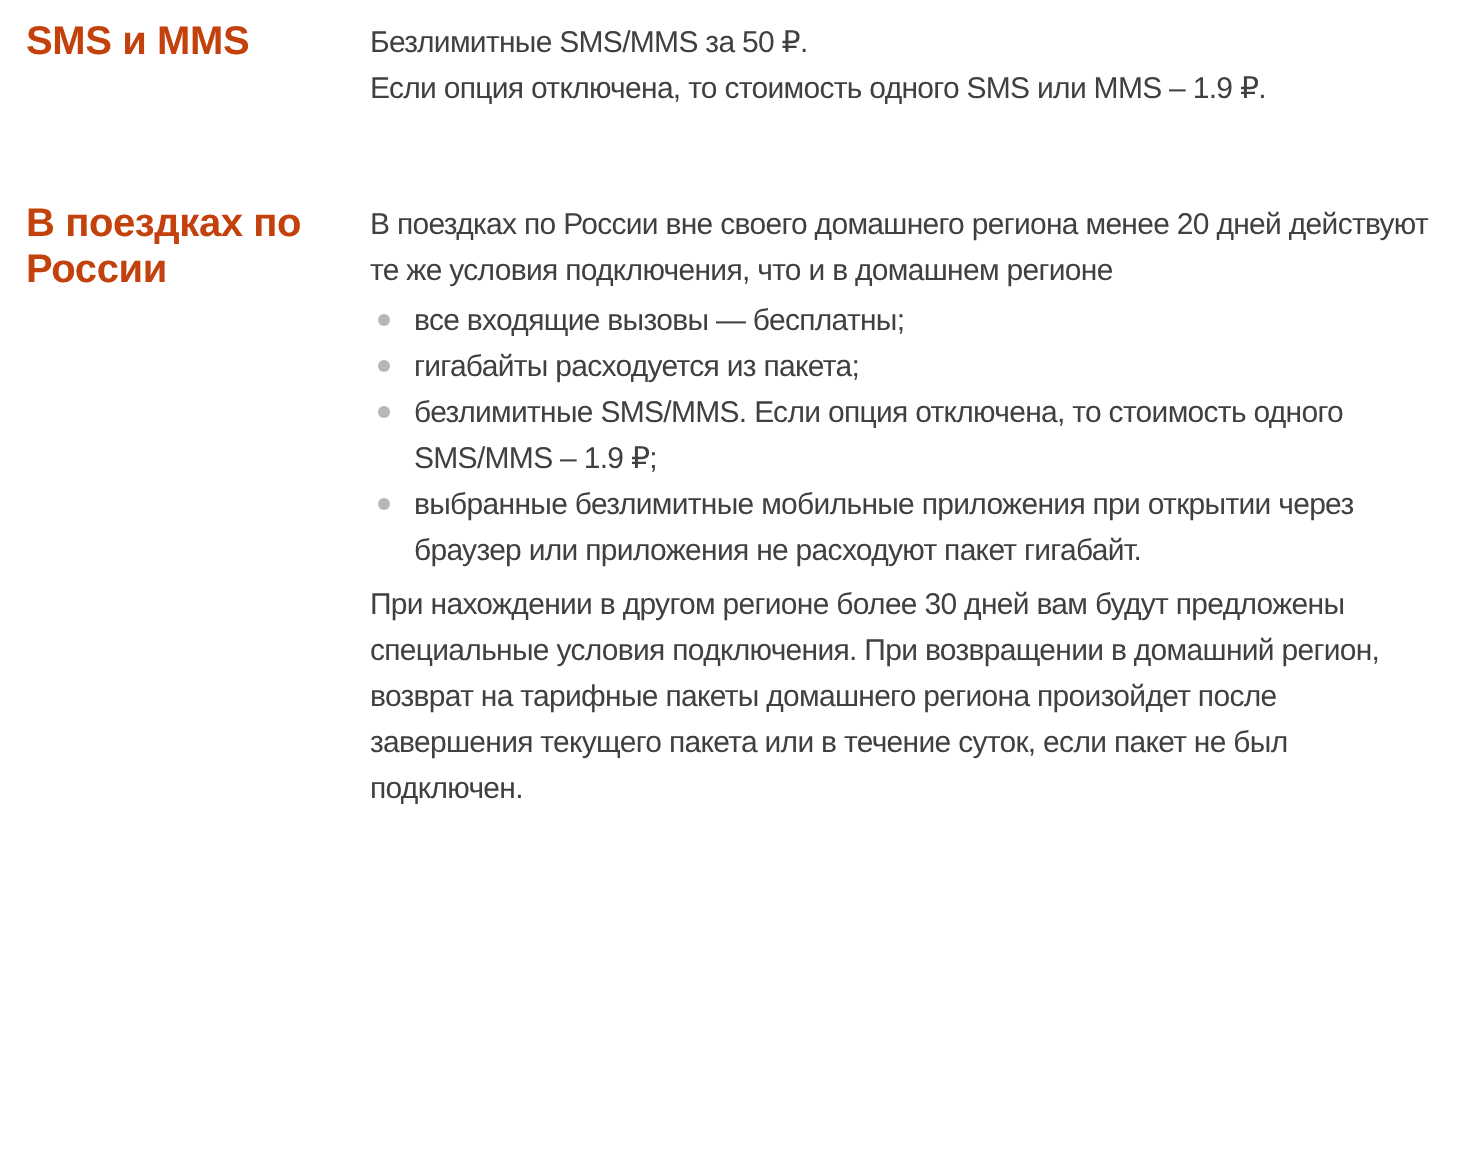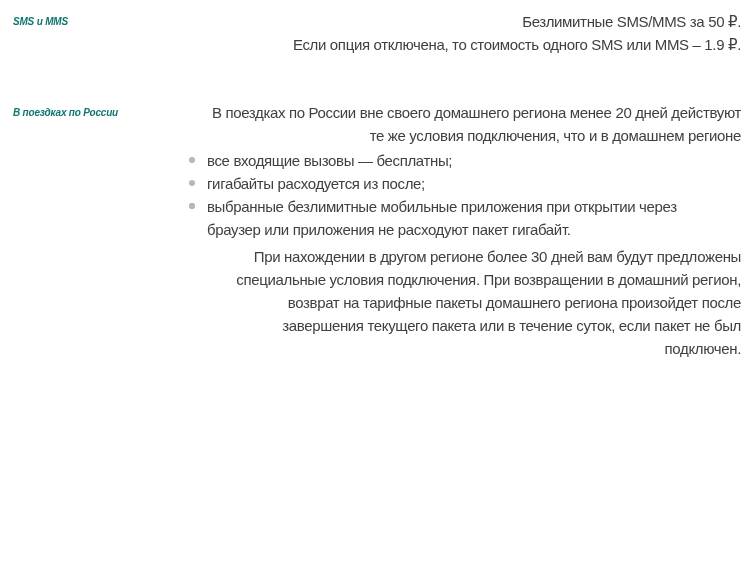--- a/index.html
+++ b/index.html
@@ -24,38 +24,36 @@
     display: flex;
     align-items: flex-start;
   }
   .row-travel {
     margin-top: 45px;
   }
   .label {
     flex: 0 0 172px;
     width: 172px;
     margin: 0;
-    font-size: 10px;
+    font-size: 20px;
     font-weight: bold;
     line-height: 23px;
     letter-spacing: -0.2px;
-    color: #0f766e;
-    font-style: italic;
+    color: #c2410c;
   }
   .content {
     flex: 0 0 556px;
     width: 556px;
     font-size: 15px;
     line-height: 23px;
     letter-spacing: -0.35px;
   }
   .para {
     margin: 0;
     white-space: pre-line;
-    text-align: right;
   }
   .para-gap {
     margin-top: 24px;
   }
   .bullets {
     list-style: none;
     margin: 2px 12px 0 0;
     padding: 0;
   }
   .bullet {
@@ -96,24 +94,26 @@
     <div class="content">
       <p class="para">В поездках по России вне своего домашнего региона менее 20 дней действуют
 те же условия подключения, что и в домашнем регионе</p>
       <ul class="bullets">
         <li class="bullet">
           <span class="dot"></span>
           <span class="bullet-text">все входящие вызовы — бесплатны;</span>
         </li>
         <li class="bullet">
           <span class="dot"></span>
-          <span class="bullet-text">гигабайты расходуется из после;</span>
+          <span class="bullet-text">гигабайты расходуется из пакета;</span>
         </li>
         <li class="bullet">
           <span class="dot"></span>
+          <span class="bullet-text">безлимитные SMS/MMS. Если опция отключена, то стоимость одного
+SMS/MMS – 1.9 ₽;</span>
         </li>
         <li class="bullet">
           <span class="dot"></span>
           <span class="bullet-text">выбранные безлимитные мобильные приложения при открытии через
 браузер или приложения не расходуют пакет гигабайт.</span>
         </li>
       </ul>
       <p class="para closing">При нахождении в другом регионе более 30 дней вам будут предложены
 специальные условия подключения. При возвращении в домашний регион,
 возврат на тарифные пакеты домашнего региона произойдет после

